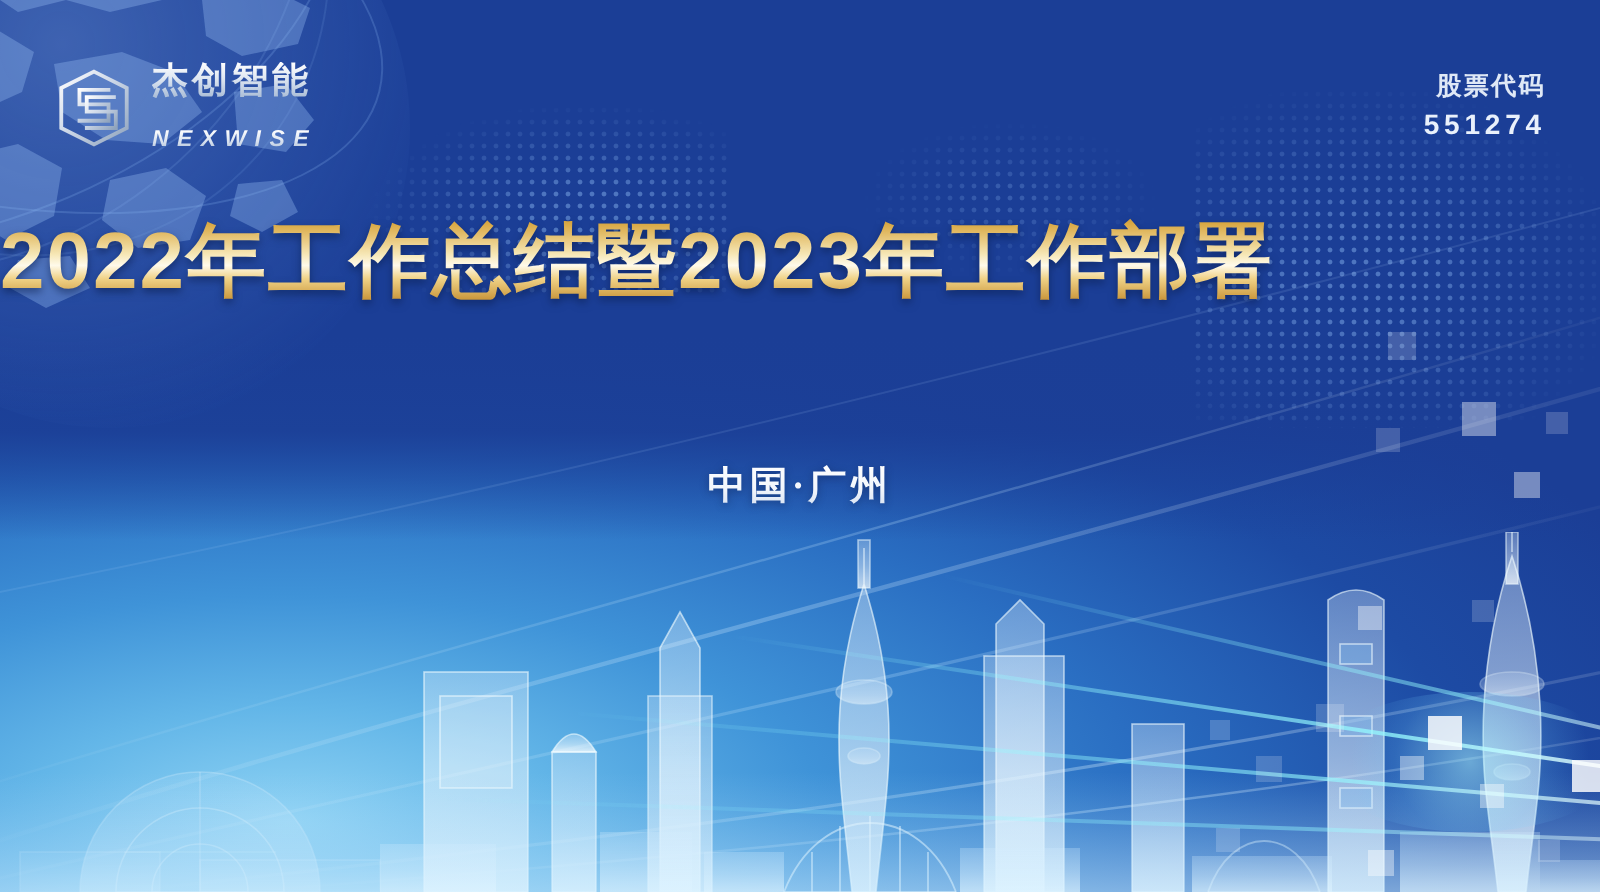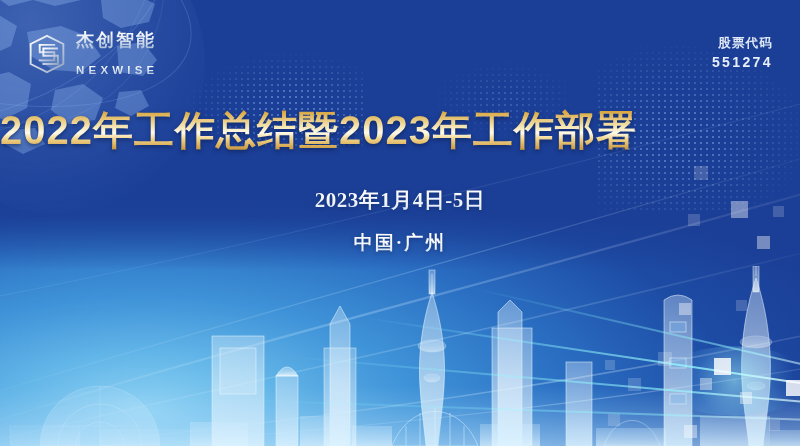--- a/index.html
+++ b/index.html
@@ -58,21 +58,21 @@
   .logo-mark{width:40px;height:42px;}
   .logo-txt{display:flex;flex-direction:column;line-height:1;gap:12px;}
   .logo-cn{
     font-size:18px;letter-spacing:2px;font-weight:700;
     background:linear-gradient(180deg,#ffffff 0%,#dfe7f2 45%,#a9bcd6 100%);
     -webkit-background-clip:text;background-clip:text;color:transparent;
   }
   .logo-en{
     font-size:11.5px;letter-spacing:4.2px;margin-top:4px;font-weight:600;
     background:linear-gradient(180deg,#ffffff 0%,#d6e0ee 50%,#9db1cc 100%);
-    -webkit-background-clip:text;background-clip:text;color:transparent;
+    -webkit-background-clip:text;background-clip:text;color:transparent;font-style:italic;
   }
   
   .stock{position:absolute;right:27px;top:34px;text-align:right;color:#dfe8f6;line-height:1.45;}
   .stock .cn{font-size:12.5px;letter-spacing:1.2px;font-weight:700;text-align:right;}
   .stock .num{font-size:14px;letter-spacing:2.4px;font-weight:600;color:#e9f0fb;}
   
   .title{
     position:absolute;left:0;top:103px;width:636px;text-align:center;
     font-size:40px;font-weight:700;letter-spacing:1px;white-space:nowrap;
     background:linear-gradient(180deg,#b9862f 0%,#d9a843 16%,#f6e7b6 44%,#fffaea 54%,#f0d287 66%,#c89438 86%,#a9761f 100%);
@@ -280,16 +280,15 @@
     </div>
   </div>
 
   <div class="stock">
     <div class="cn">股票代码</div>
     <div class="num">551274</div>
   </div>
 
   <div class="title">2022年工作总结暨2023年工作部署会议</div>
 
-  <div class="subline date">2023年1月4日-5日</div>
   <div class="subline place">中国·广州</div>
 
 </div>
 
 </body></html>

